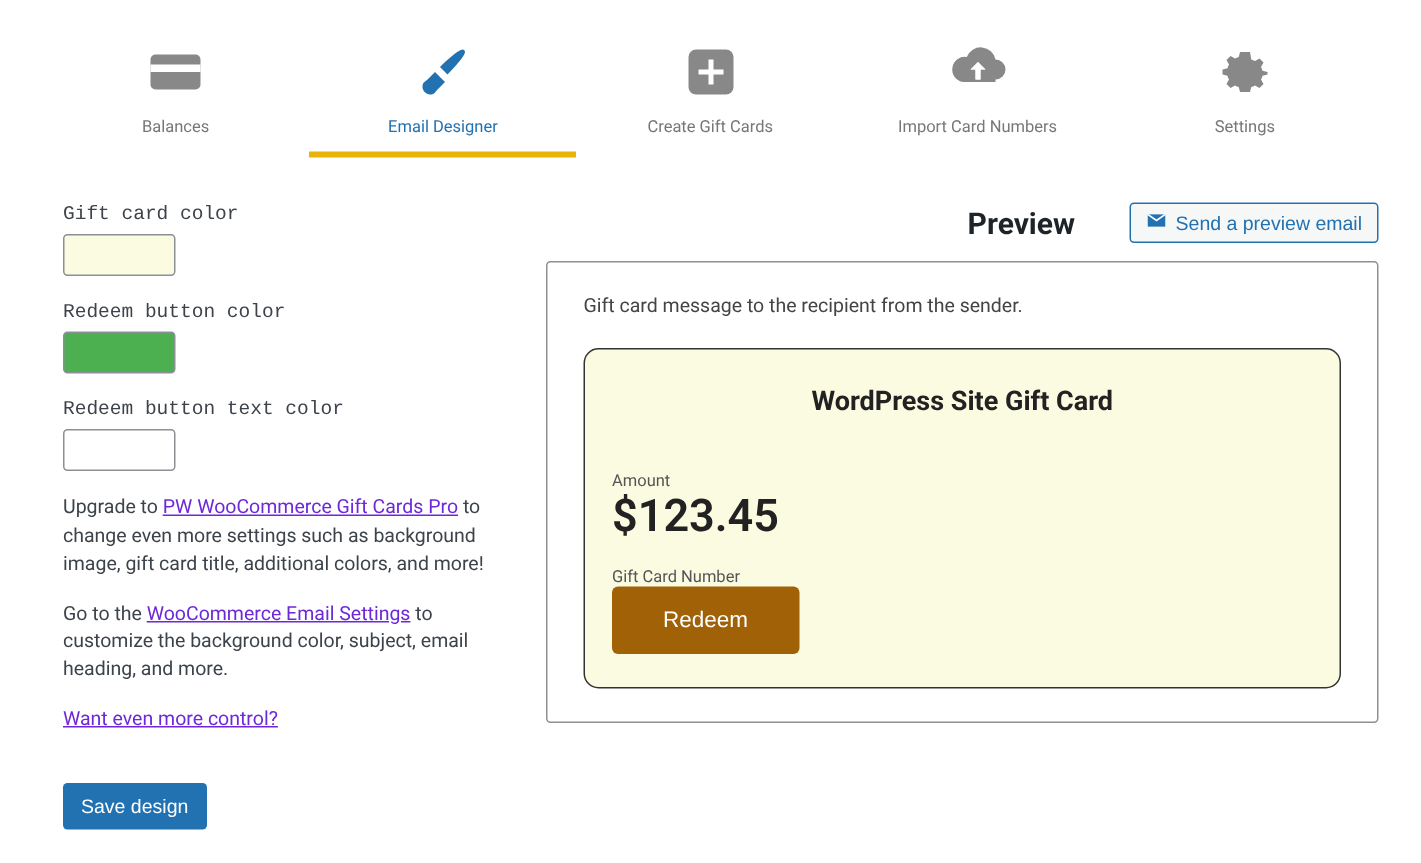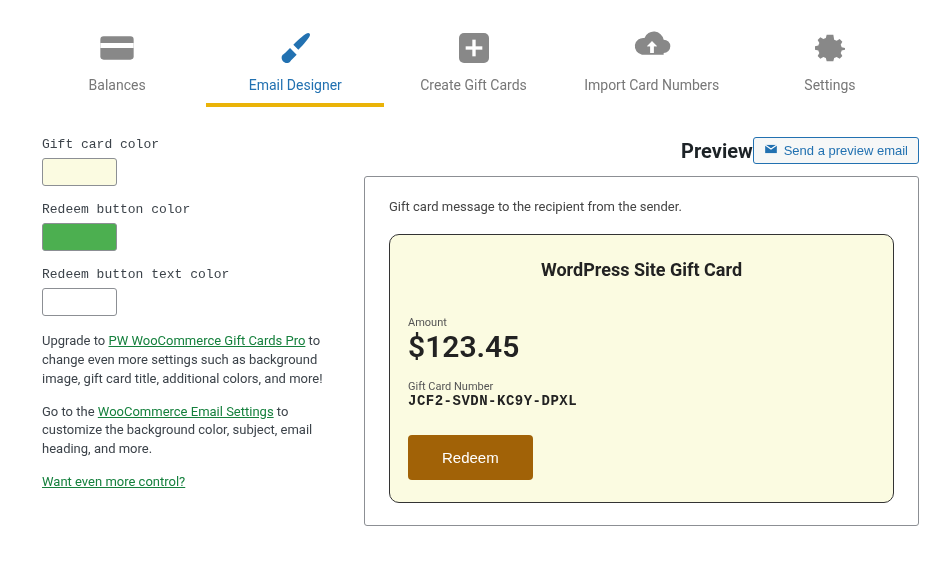--- a/index.html
+++ b/index.html
@@ -20,21 +20,21 @@
     display: flex;
     flex-direction: column;
     align-items: center;
     flex: 1;
     padding: 8px 0 10px 0;
     cursor: pointer;
     color: #777;
     border-bottom: 2px solid transparent;
   }
   .tab svg { width: 44px; height: 40px; fill: #888; }
-  .tab-label { margin-top: 6px; font-size: 14px; }
+  .tab-label { margin-top: 6px; font-size: 11px; }
   .tab.active { color: #2271b1; border-bottom: 4px solid #eab308; }
   .tab.active svg { fill: #2271b1; }
   .tab.active .tab-label { color: #2271b1; }
 
   .content {
     display: flex;
     padding: 30px 28px 20px 42px;
     align-items: flex-start;
     gap: 30px;
   }
@@ -43,21 +43,21 @@
 
   .field-label { display:block; margin-bottom: 6px; color: #3c434a; font-size: 13px; font-family: Liberation Mono, monospace; }
   .swatch {
     width: 75px; height: 28px;
     border: 1px solid #8c8f94;
     border-radius: 3px;
     margin-bottom: 16px;
     cursor: pointer;
   }
   .sidebar p { line-height: 1.45; margin: 14px 0; color:#3c434a; }
-  .sidebar a { color: #15803d; text-decoration: underline; }
+  .sidebar a { color: #6d28d9; text-decoration: underline; }
 
   .save-btn {
     background: #2271b1;
     color: #fff;
     border: none;
     border-radius: 3px;
     padding: 8px 12px;
     font-size: 13px;
     cursor: pointer;
     margin-top: 18px;
@@ -74,20 +74,21 @@
     border: 1px solid #2271b1;
     color: #2271b1;
     background: #f6f7f7;
     border-radius: 3px;
     padding: 4px 10px;
     font-size: 13px;
     cursor: pointer;
     display: inline-flex;
     align-items: center;
     gap: 6px;
+    margin-left: 36px;
   }
   .preview-btn svg { width: 14px; height: 14px; fill: #2271b1; }
 
   .preview-box {
     border: 1px solid #8c8f94;
     border-radius: 3px;
     padding: 22px 24px;
   }
   .gift-msg { font-size: 13px; color:#444; }
   .gift-card {
@@ -173,20 +174,21 @@
     <div class="swatch" style="background:#ffffff"></div>
 
     <p>
       <span>Upgrade to </span><a href="#">PW WooCommerce Gift Cards Pro</a><span> to change even more settings such as background image, gift card title, additional colors, and more!</span>
     </p>
     <p>
       <span>Go to the </span><a href="#">WooCommerce Email Settings</a><span> to customize the background color, subject, email heading, and more.</span>
     </p>
     <p><a href="#">Want even more control?</a></p>
 
+    <button class="save-btn">Save design</button>
   </div>
 
   <div class="main">
     <div class="preview-header">
       <div class="preview-title">Preview</div>
       <button class="preview-btn">
         <span>
           <svg viewBox="0 0 24 24">
               <path d="M2 5h20v14H2z"></path>
               <path d="M2 5l10 7L22 5" fill="none" stroke="#fff" stroke-width="2"></path>
@@ -196,18 +198,17 @@
       </button>
     </div>
 
     <div class="preview-box">
       <div class="gift-msg">Gift card message to the recipient from the sender.</div>
       <div class="gift-card" style="background:#fbfbe1">
         <div class="gift-title">WordPress Site Gift Card</div>
         <div class="gift-small">Amount</div>
         <div class="gift-amount">$123.45</div>
         <div class="gift-small">Gift Card Number</div>
-        <div class="gift-code">JCF2-SVDN-KC9Y-DPXL</div>
         <button class="redeem-btn" style="background:#a16207;color:#ffffff">Redeem</button>
       </div>
     </div>
   </div>
 </div>
 
 </body></html>

